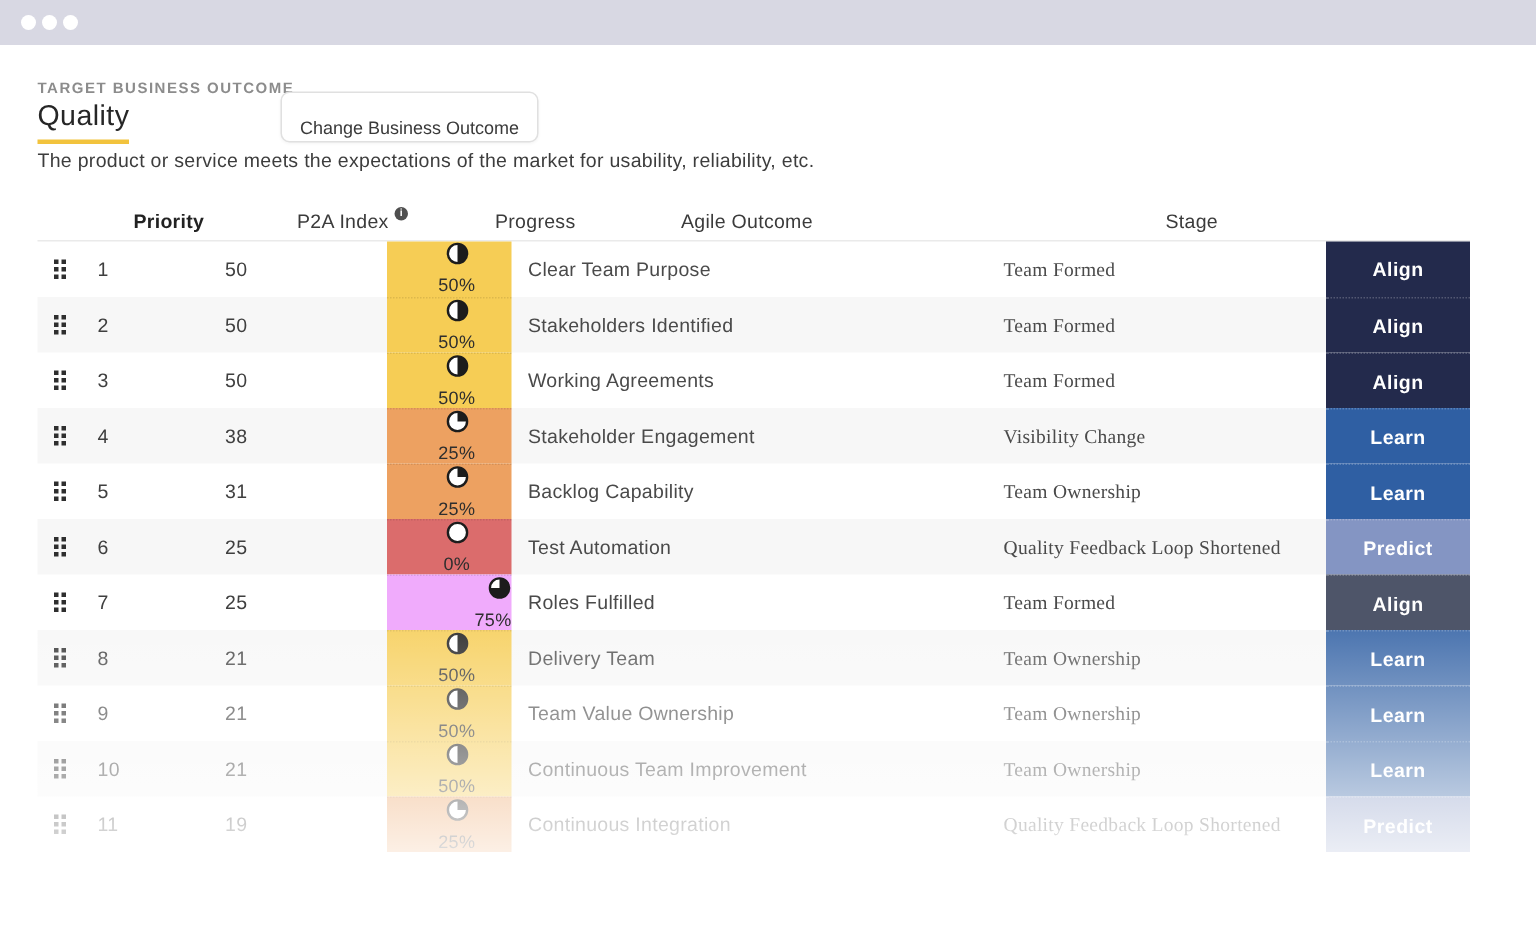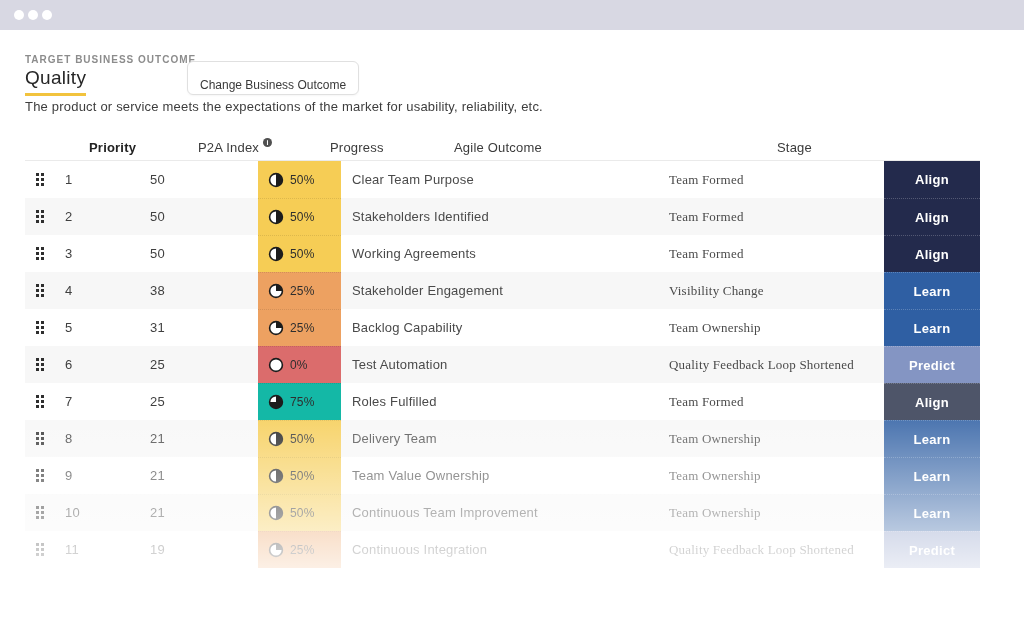--- a/index.html
+++ b/index.html
@@ -32,21 +32,21 @@
   .trow.alt { background: #F7F7F7; }
   .cell { display: flex; align-items: center; font-size: 13px; color: #4A4A4A; letter-spacing: 0.2px; }
   .handle-cell { padding-left: 11px; }
   .num-cell { color: #3F3F3F; }
   .cap-cell { padding-left: 11px; }
   .out-cell { padding-left: 17px; font-family: Liberation Serif, serif; }
 
   .drag-handle { display: grid; grid-template-columns: 3px 3px; grid-auto-rows: 3px; gap: 2px; cursor: grab; }
   .drag-handle i { background: #2E2E2E; display: block; }
 
-  .progress-cell { padding-left: 10px; gap: 6px; }
+  .progress-cell { padding-left: 10px; gap: 6px; flex-direction: column; }
   .trow + .trow .progress-cell { border-top: 1px dotted rgba(0,0,0,0.10); }
   .pct { font-size: 12px; font-weight: 500; color: #2E2E2E; }
   .pie { display: block; }
 
   .stage-cell { justify-content: center; font-size: 13px; font-weight: bold; color: #ffffff; letter-spacing: 0.3px; }
   .trow + .trow .stage-cell { border-top: 1px dotted rgba(255,255,255,0.22); }
 
   
   .fade-overlay { position: absolute; left: 0; top: 420px; width: 1024px; height: 213px; pointer-events: none;
     background: linear-gradient(to bottom,
@@ -236,21 +236,21 @@
         <i></i>
               <i></i>
               <i></i>
               <i></i>
               <i></i>
               <i></i>
       </span>
     </div>
     <div class="cell num-cell">7</div>
     <div class="cell num-cell">25</div>
-    <div class="cell progress-cell" style="background: #14b8a6;">
+    <div class="cell progress-cell" style="background: #f0abfc; align-items: flex-end;">
       <svg class="pie" width="16" height="16" viewBox="0 0 16 16">
         <circle cx="8" cy="8" r="6.4" fill="#ffffff" stroke="#1C1C1C" stroke-width="1.6"></circle>
         <path class="pie-fill" d="M8 8 L8 1.6 A6.4 6.4 0 1 1 1.60 8.00 Z" fill="#1C1C1C"></path>
       </svg>
       <span class="pct">75%</span>
     </div>
     <div class="cell cap-cell">Roles Fulfilled</div>
     <div class="cell out-cell">Team Formed</div>
     <div class="cell stage-cell" style="background: rgb(78, 85, 105);">Align</div>
   </div>

